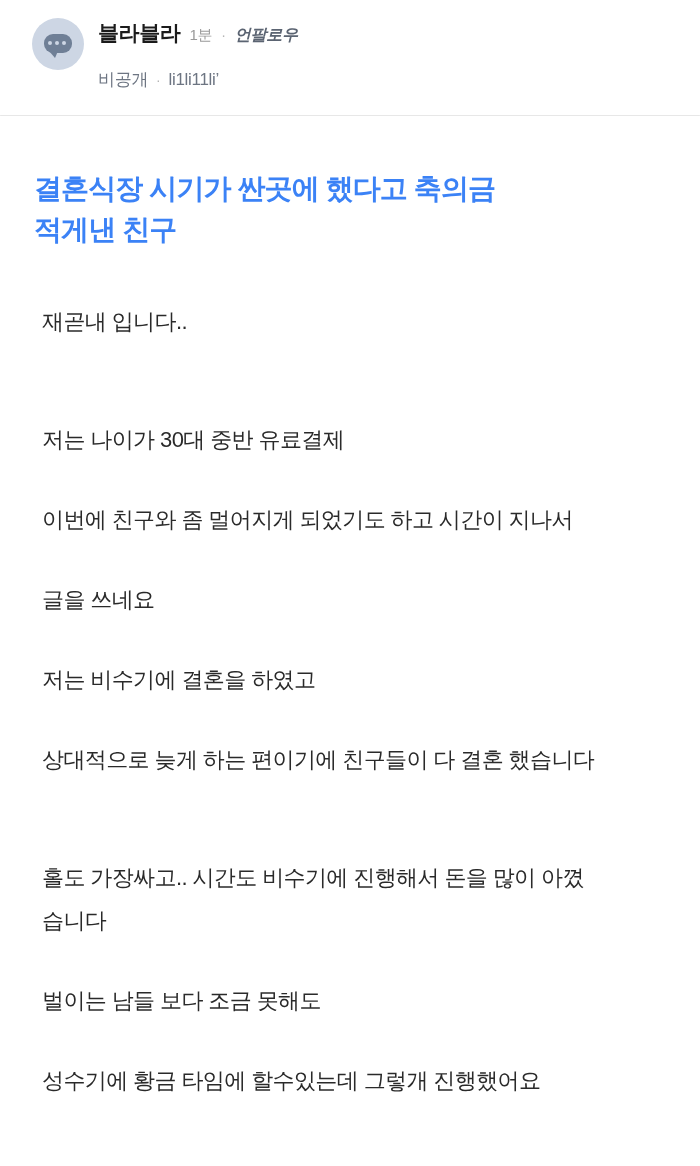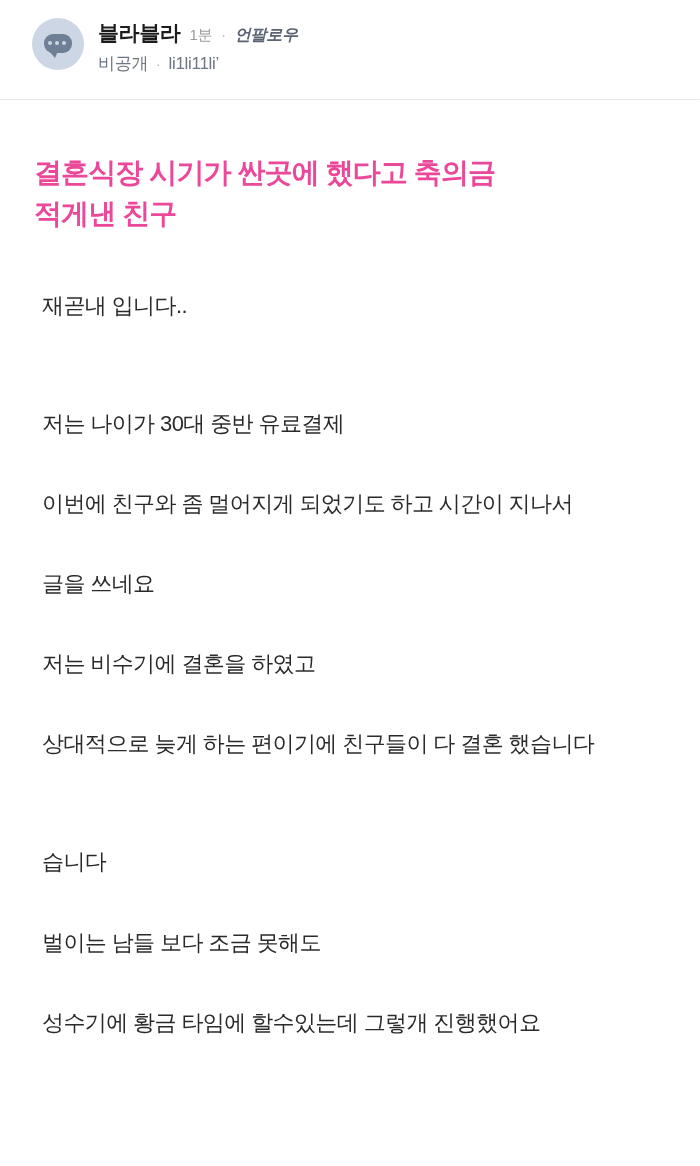--- a/index.html
+++ b/index.html
@@ -107,38 +107,38 @@
   }
   .header-line2 {
     margin-top: 7px;
     display: flex;
     align-items: baseline;
     gap: 8px;
     font-size: 17px;
     color: #6d7582;
     letter-spacing: -0.3px;
   }
-  .board-name { color: #6d7582; }
+  .board-name { color: #6d7582; margin-top: 16px; }
   .sub-id { color: #6d7582; }
 
   
   .divider {
     height: 1px;
     background: #e7e7e7;
     margin: 24px 0 0 0;
   }
 
   
   .post-title {
     padding: 34px 34px 0 34px;
     font-size: 28px;
     font-weight: bold;
     line-height: 1.45;
     letter-spacing: -0.9px;
-    color: #ec4899;
+    color: #3b82f6;
     white-space: pre-line;
   }
 
   
   .post-body {
     padding: 28px 34px 40px 34px;
   }
   .post-body p {
     margin: 8px;
     font-size: 22px;
@@ -197,20 +197,21 @@
     <p class="blank"></p>
     <p>이번에 친구와 좀 멀어지게 되었기도 하고 시간이 지나서</p>
     <p class="blank"></p>
     <p>글을 쓰네요</p>
     <p class="blank"></p>
     <p>저는 비수기에 결혼을 하였고</p>
     <p class="blank"></p>
     <p>상대적으로 늦게 하는 편이기에 친구들이 다 결혼 했습니다</p>
     <p class="blank"></p>
     <p class="blank"></p>
+    <p>홀도 가장싸고.. 시간도 비수기에 진행해서 돈을 많이 아꼈</p>
     <p>습니다</p>
     <p class="blank"></p>
     <p>벌이는 남들 보다 조금 못해도</p>
     <p class="blank"></p>
     <p>성수기에 황금 타임에 할수있는데 그렇개 진행했어요</p>
   </div>
 
 </div>
 
 </body></html>

